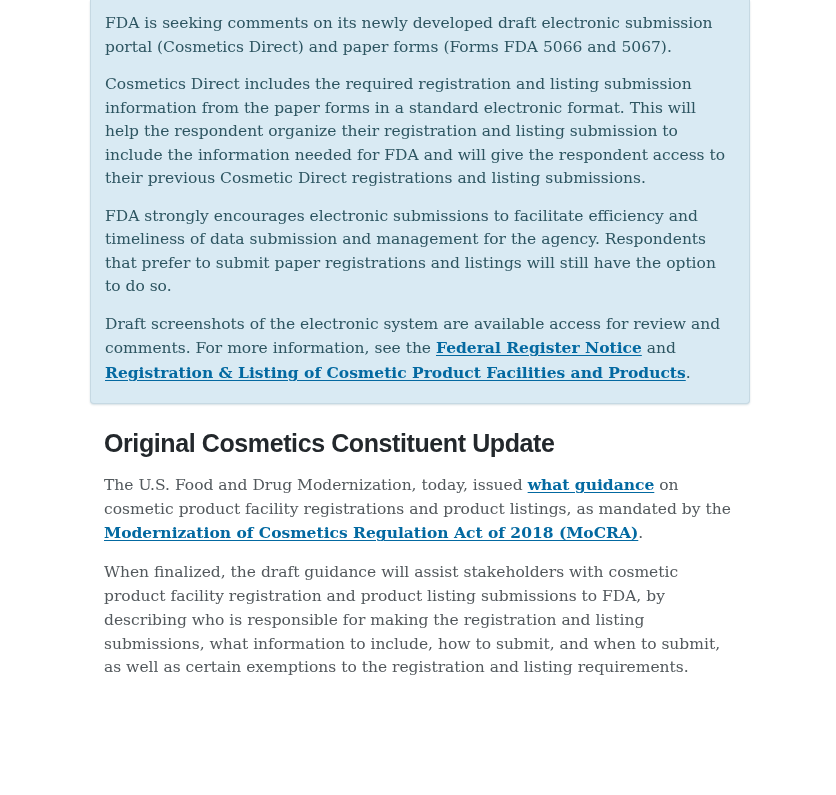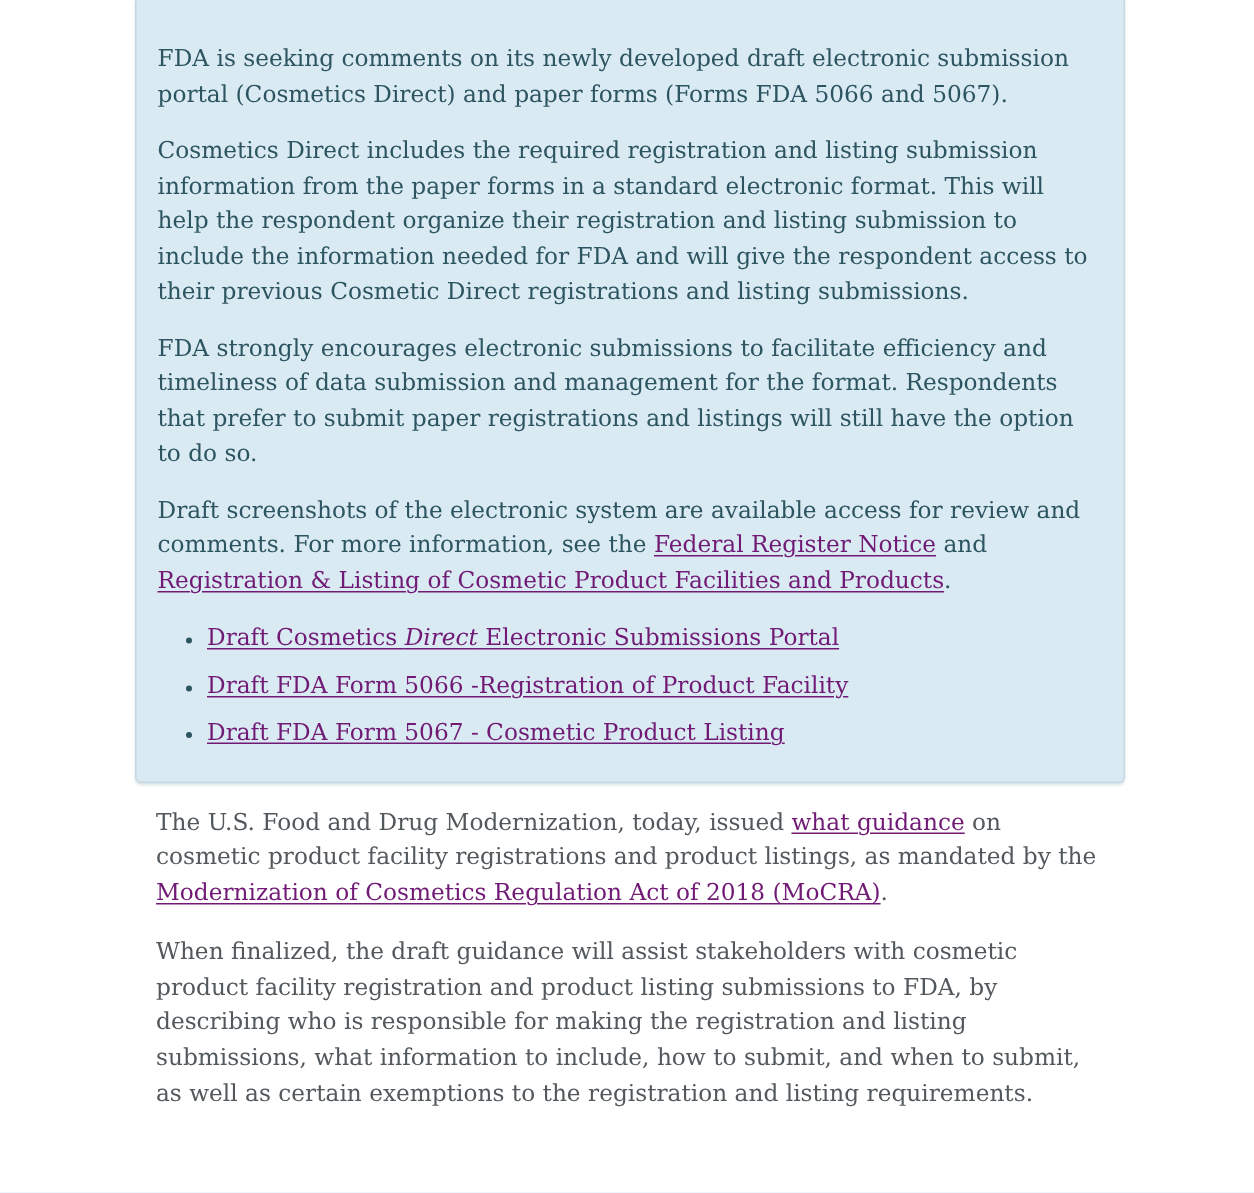--- a/index.html
+++ b/index.html
@@ -14,21 +14,21 @@
   .page {
     padding: 0 86px 0 90px;
   }
   
   .callout {
     background: #d9eaf3;
     border: 1px solid #c6d9e3;
     border-top: none;
     border-radius: 0 0 4px 4px;
     box-shadow: 0 1px 2px rgba(27, 75, 102, 0.18);
-    padding: 28px 16px 18px 14px;
+    padding: 12px 16px 18px 14px;
   }
   .callout p {
     margin: 0 0 14px 0;
     color: #2d5561;
     font-size: 15.5px;
     line-height: 23.5px;
   }
   .callout p:last-of-type { margin-bottom: 0; }
   .callout ul {
     margin: 15px 0 2px 0;
@@ -36,25 +36,26 @@
     color: #2d5561;
   }
   .callout li {
     margin: 0 0 8px 0;
     font-size: 15.5px;
     line-height: 23.5px;
   }
   .callout li:last-child { margin-bottom: 0; }
   .callout li::marker { color: #2d5561; font-size: 13px; }
   a.lnk {
-    color: #701a75;
+    color: #0369a1;
     text-decoration: underline;
     text-decoration-thickness: 1px;
     text-underline-offset: 2px;
     cursor: pointer;
+    font-weight: bold;
   }
   
   .article {
     margin: 0 16px 0 14px; 
   }
   .article h2 {
     margin: 25px 0 0 0;
     font-family: "Liberation Sans", sans-serif;
     font-weight: 700;
     font-size: 25px;
@@ -78,30 +79,26 @@
 </style>
 </head>
 <body>
 
 <div class="page">
 
   <section class="callout">
     <div>
         <p class=""><span>FDA is seeking comments on its newly developed draft electronic submission portal (Cosmetics Direct) and paper forms (Forms FDA 5066 and 5067).</span></p>
         <p class=""><span>Cosmetics Direct includes the required registration and listing submission information from the paper forms in a standard electronic format. This will help the respondent organize their registration and listing submission to include the information needed for FDA and will give the respondent access to their previous Cosmetic Direct registrations and listing submissions.</span></p>
-        <p class=""><span>FDA strongly encourages electronic submissions to facilitate efficiency and timeliness of data submission and management for the format. Respondents that prefer to submit paper registrations and listings will still have the option to do so.</span></p>
+        <p class=""><span>FDA strongly encourages electronic submissions to facilitate efficiency and timeliness of data submission and management for the agency. Respondents that prefer to submit paper registrations and listings will still have the option to do so.</span></p>
         <p class=""><span>Draft screenshots of the electronic system are available access for review and comments. For more information, see the </span><a href="#" class="lnk">Federal Register Notice</a><span> and </span><a href="#" class="lnk">Registration &amp; Listing of Cosmetic Product Facilities and Products</a><span>.</span></p>
       </div>
-    <ul>
-        <li><a href="#" class="lnk">Draft Cosmetics <em>Direct</em> Electronic Submissions Portal</a></li>
-        <li><a href="#" class="lnk">Draft FDA Form 5066 -Registration of Product Facility</a></li>
-        <li><a href="#" class="lnk">Draft FDA Form 5067 - Cosmetic Product Listing</a></li>
-      </ul>
   </section>
 
   <section class="article">
+    <h2>Original Cosmetics Constituent Update</h2>
     <div>
         <p class="body"><span>The U.S. Food and Drug Modernization, today, issued </span><a href="#" class="lnk">what guidance</a><span> on cosmetic product facility registrations and product listings, as mandated by the </span><a href="#" class="lnk">Modernization of Cosmetics Regulation Act of 2018 (MoCRA)</a><span>.</span></p>
         <p class="body"><span>When finalized, the draft guidance will assist stakeholders with cosmetic product facility registration and product listing submissions to FDA, by describing who is responsible for making the registration and listing submissions, what information to include, how to submit, and when to submit, as well as certain exemptions to the registration and listing requirements.</span></p>
       </div>
   </section>
 
 </div>
 
 </body></html>

